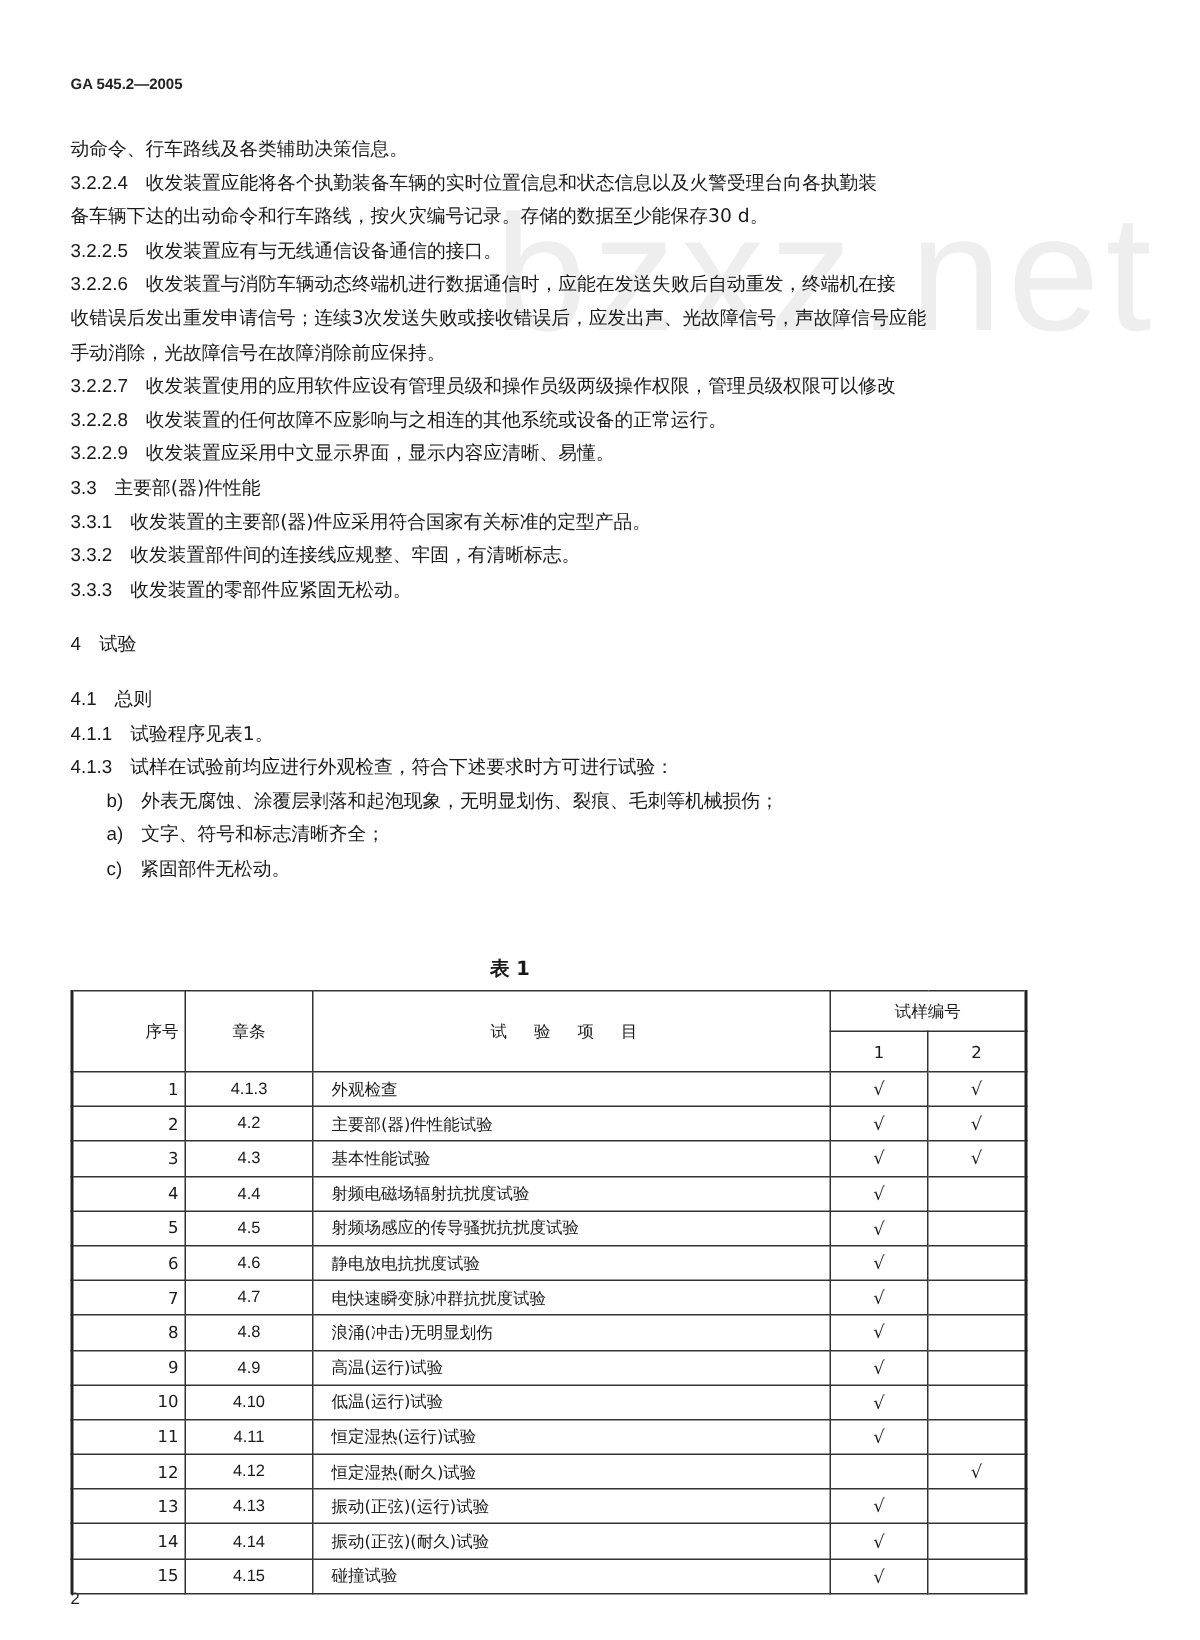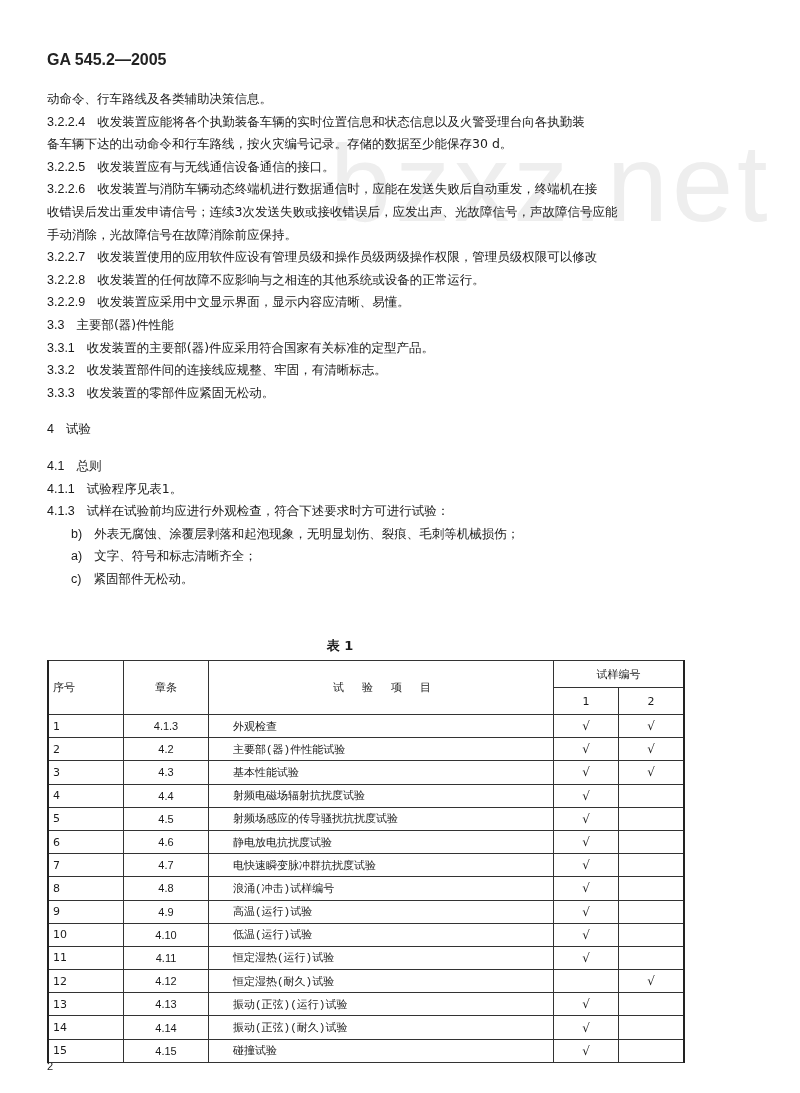--- a/index.html
+++ b/index.html
@@ -1,21 +1,21 @@
 <!DOCTYPE html>
 <html><head>
 <meta charset="utf-8">
 <style>
   html, body { margin: 0; padding: 0; background: #ffffff; }
   body {
     width: 800px; height: 1093px; position: relative; overflow: hidden;
     font-family: "DejaVu Sans", sans-serif; color: #1a1a1a;
   }
   .std-id {
-    position: absolute; left: 47px; top: 51px; font-size: 16px;
+    position: absolute; left: 47px; top: 51px; font-size: 10px;
     font-family: "Liberation Sans", sans-serif; font-weight: bold; color: #222;
   }
   .watermark {
     position: absolute; left: 330px; top: 128px; font-size: 110px;
     font-family: "Liberation Sans", sans-serif; font-weight: normal;
     color: #eeeeee; letter-spacing: 4px; z-index: 0; line-height: 1;
   }
   .body-text {
     position: absolute; left: 47px; top: 88px; width: 690px;
     font-size: 12.5px; line-height: 22.6px; z-index: 1;
@@ -29,23 +29,23 @@
     font-size: 13px; font-weight: bold;
   }
   table.t1 {
     position: absolute; left: 47px; top: 660px; width: 638px;
     border-collapse: collapse; font-size: 11px; z-index: 1;
   }
   table.t1 td, table.t1 th {
     border: 1px solid #333; padding: 0 4px; height: 22.2px; font-weight: normal;
   }
   table.t1 thead th { height: 26px; }
-  table.t1 .c-seq { width: 66px; text-align: left; }
+  table.t1 .c-seq { width: 66px; text-align: right; }
   table.t1 .c-clause { width: 76px; text-align: center; font-family: "Liberation Sans", sans-serif; }
-  table.t1 .c-item { text-align: left; padding-left: 24px; font-family: Liberation Mono, monospace; }
+  table.t1 .c-item { text-align: left; padding-left: 12px; }
   table.t1 .c-s { width: 56px; text-align: center; }
   table.t1 .hdr-center { text-align: center; letter-spacing: 18px; }
   table.t1 { border-left: 2px solid #222; border-right: 2px solid #222; }
   .page-num {
     position: absolute; left: 47px; top: 1060px; font-size: 11px;
     font-family: "Liberation Sans", sans-serif;
   }
   .check { font-size: 12px; }
 </style>
 </head>
@@ -141,21 +141,21 @@
       <tr>
         <td class="c-seq">7</td>
         <td class="c-clause">4.7</td>
         <td class="c-item">电快速瞬变脉冲群抗扰度试验</td>
         <td class="c-s check">√</td>
         <td class="c-s check"></td>
       </tr>
       <tr>
         <td class="c-seq">8</td>
         <td class="c-clause">4.8</td>
-        <td class="c-item">浪涌(冲击)试样编号</td>
+        <td class="c-item">浪涌(冲击)无明显划伤</td>
         <td class="c-s check">√</td>
         <td class="c-s check"></td>
       </tr>
       <tr>
         <td class="c-seq">9</td>
         <td class="c-clause">4.9</td>
         <td class="c-item">高温(运行)试验</td>
         <td class="c-s check">√</td>
         <td class="c-s check"></td>
       </tr>

